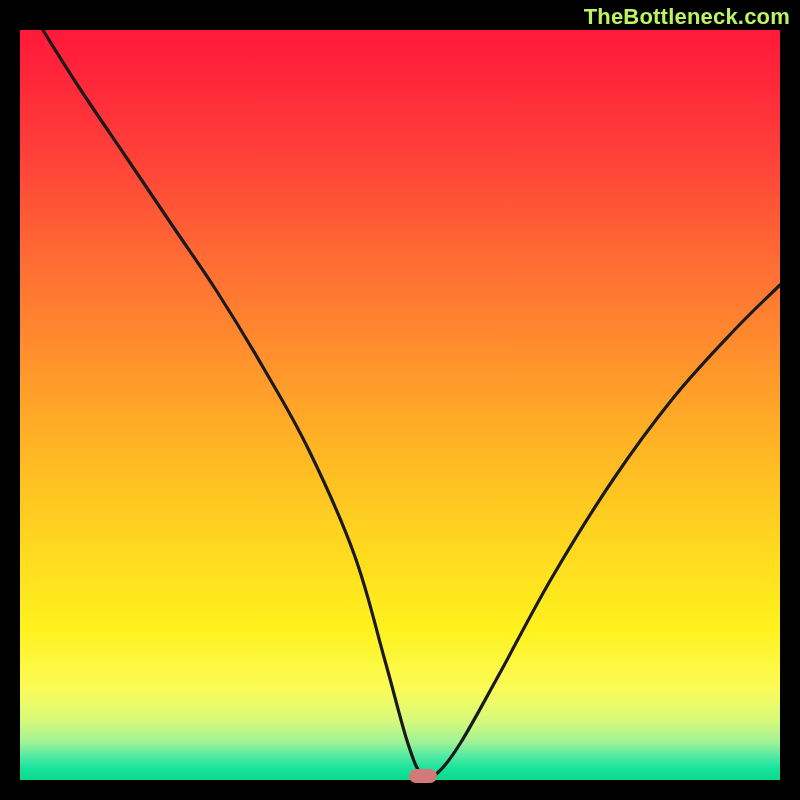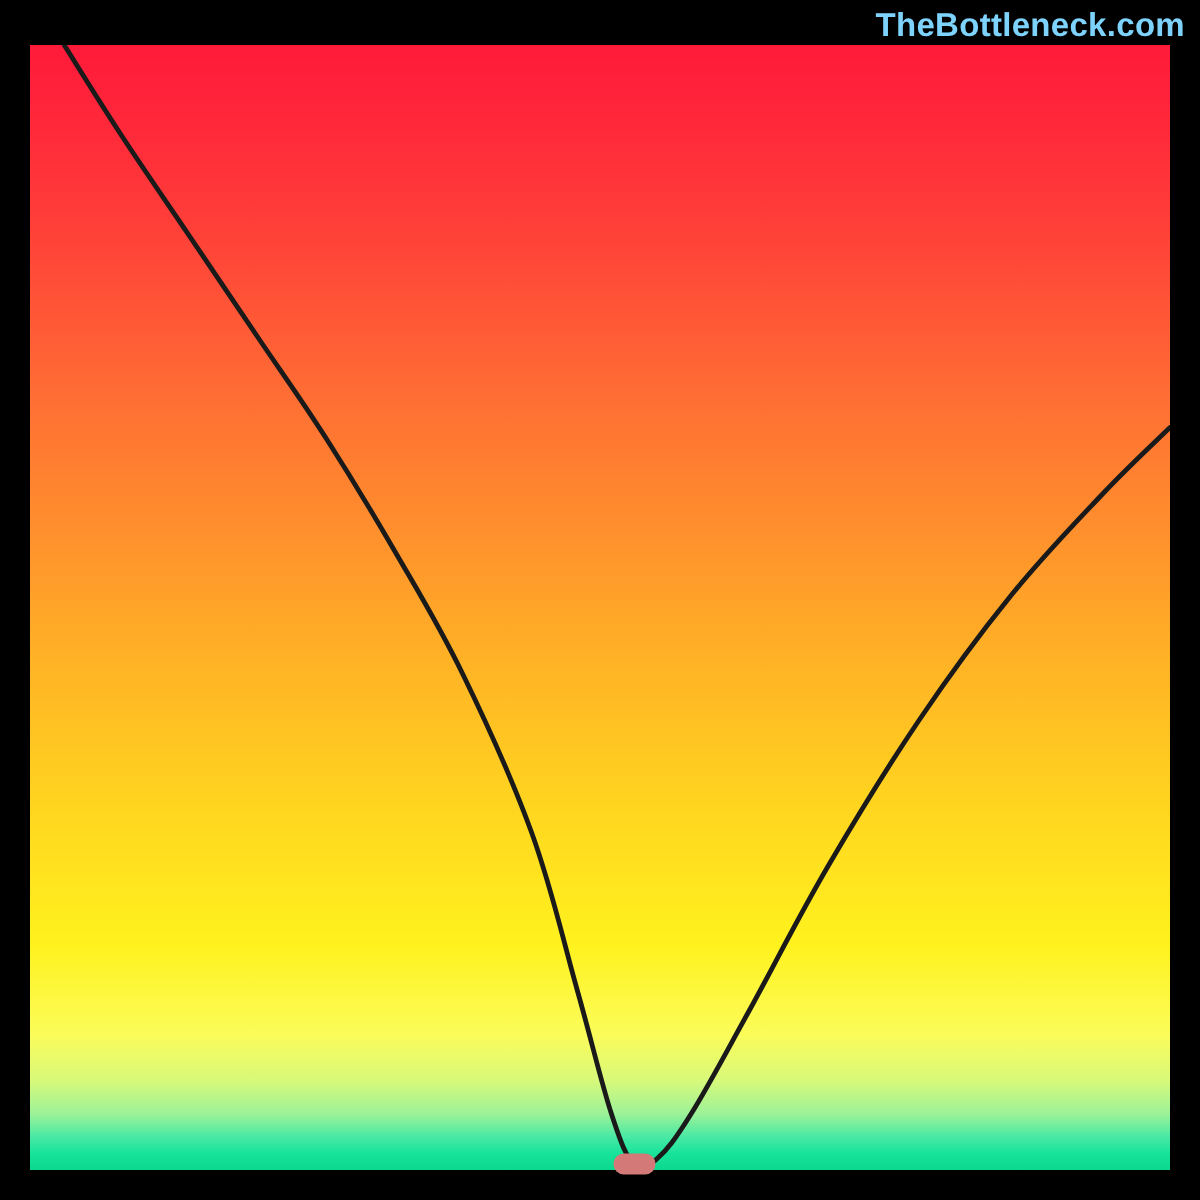--- a/index.html
+++ b/index.html
@@ -14,21 +14,21 @@
   .frame {
     position: relative;
     width: 800px;
     height: 800px;
     background: #000;
   }
   .watermark {
     position: absolute;
     top: 4px;
     right: 10px;
-    color: #7dd3fc;
+    color: #bef264;
     font-size: 22px;
     font-weight: 600;
     letter-spacing: 0.2px;
     z-index: 5;
     user-select: none;
   }
   .plot-area {
     position: absolute;
     left: 20px;
     top: 30px;

